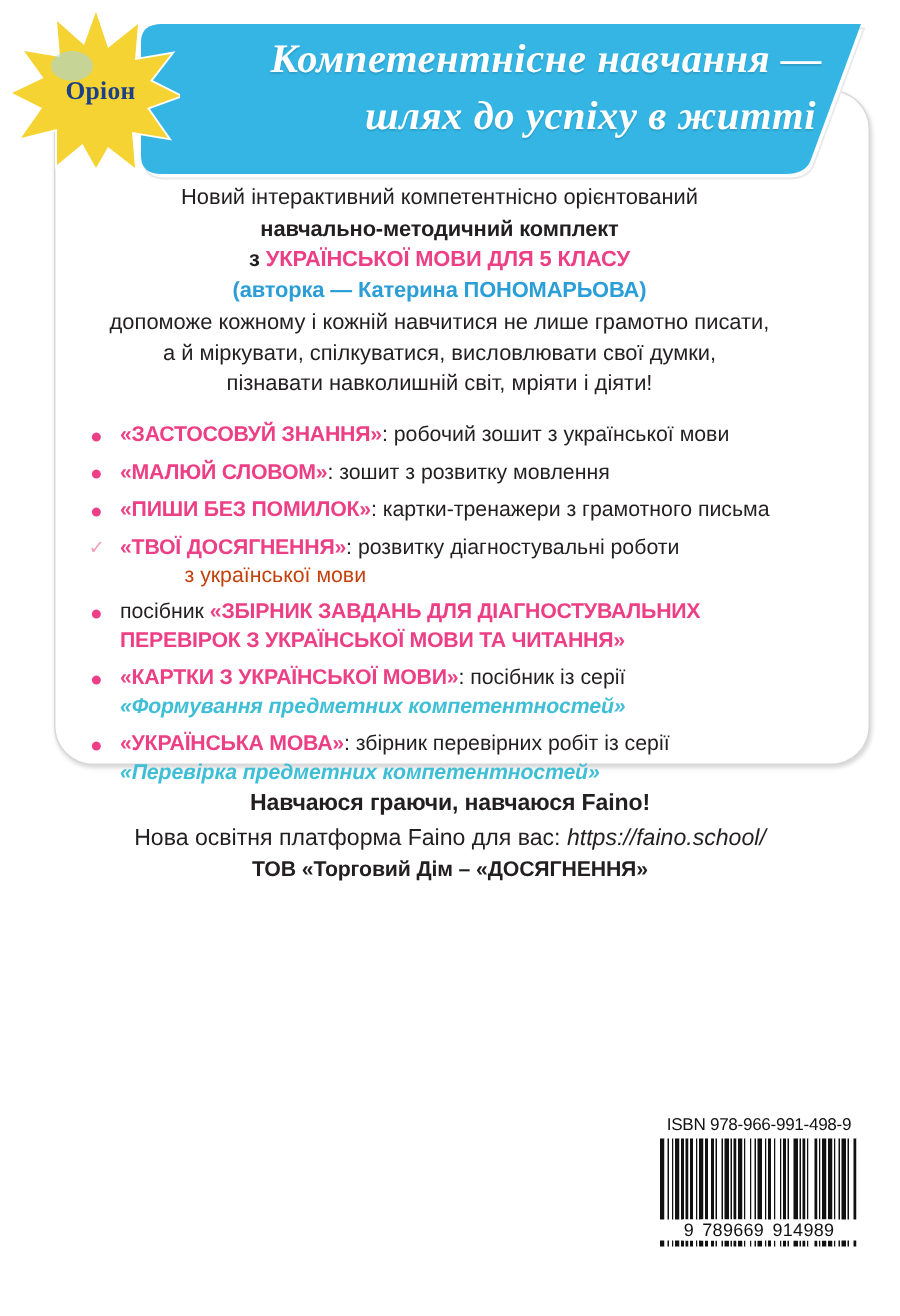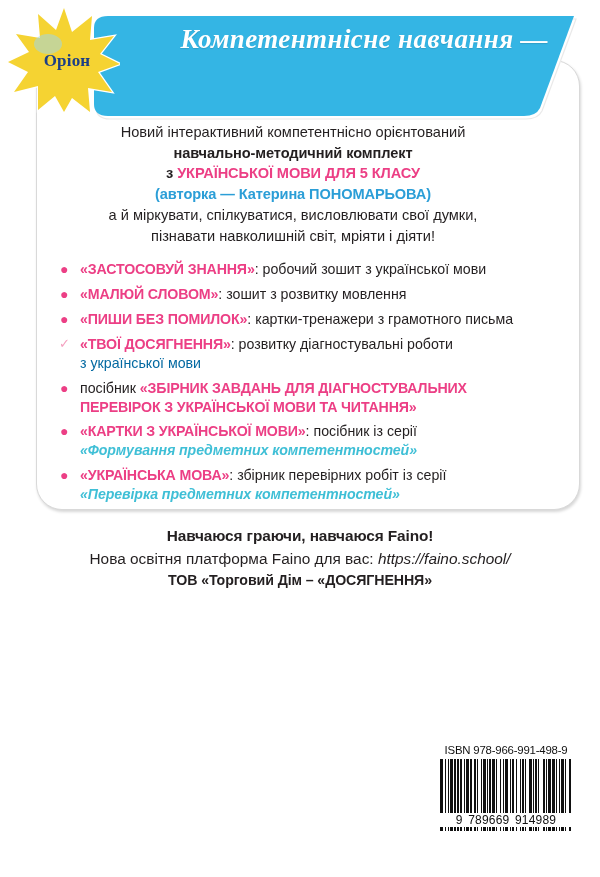--- a/index.html
+++ b/index.html
@@ -172,21 +172,21 @@
     letter-spacing: -0.15px;
   }
   .list-item .lead { color: #231f20; }
   .list-item .series {
     display: block;
     color: #3fbfd6;
     font-style: italic;
     font-weight: bold;
     letter-spacing: -0.1px;
   }
-  .list-item .cont { display: block; color: #0369a1; }
+  .list-item .cont { display: block; color: #c2410c; margin-left: 43px; }
 
   
   .bottom {
     position: absolute;
     left: 0;
     top: 524px;
     width: 600px;
     text-align: center;
     z-index: 4;
   }
@@ -269,39 +269,41 @@
 <div class="banner-wrap">
   <div class="banner-shape">
     <svg width="502" height="108" viewBox="0 0 502 108">
       <path d="M16,16 Q16,4 30,4 L496,4 L462,96 Q458,104 446,104 L30,104 Q16,104 16,92 Z" fill="#34B5E4" stroke="#ffffff" stroke-width="7"></path>
       <path d="M16,16 Q16,4 30,4 L496,4 L462,96 Q458,104 446,104 L30,104 Q16,104 16,92 Z" fill="none" stroke="#d7d7d7" stroke-width="1.2" opacity="0.55" transform="translate(2,3)"></path>
       <path d="M16,16 Q16,4 30,4 L496,4 L462,96 Q458,104 446,104 L30,104 Q16,104 16,92 Z" fill="#34B5E4"></path>
     </svg>
   </div>
   <div class="banner-text">
     <div class="banner-line l1">Компетентнісне навчання —</div>
+    <div class="banner-line l2">шлях до успіху в житті</div>
   </div>
 </div>
 
 <div class="logo">
   <svg width="112" height="108" viewBox="0 0 112 108">
     <polygon points="56,2 64,26 84,10 82,34 106,30 92,48 112,58 90,66 104,86 80,82 82,106 64,92 56,106 47,90 30,104 30,80 6,86 20,66 0,56 21,46 8,28 32,32 30,8 48,24" fill="#F5D332" stroke="#ffffff" stroke-width="2.5"></polygon>
     <polygon points="56,2 64,26 84,10 82,34 106,30 92,48 112,58 90,66 104,86 80,82 82,106 64,92 56,106 47,90 30,104 30,80 6,86 20,66 0,56 21,46 8,28 32,32 30,8 48,24" fill="#F5D332"></polygon>
     <ellipse cx="40" cy="38" rx="14" ry="10" fill="#9fd7e8" opacity="0.55"></ellipse>
   </svg>
   <div class="logo-label">Оріон</div>
 </div>
 
 <div class="card-body">
 
   <div class="intro">
     <span class="l-plain">Новий інтерактивний компетентнісно орієнтований</span>
     <span class="l-bold">навчально-методичний  комплект</span>
     <span class="l-subject"><span>з </span><span class="pink">УКРАЇНСЬКОЇ МОВИ ДЛЯ 5 КЛАСУ</span></span>
     <span class="l-author">(авторка — Катерина ПОНОМАРЬОВА)</span>
+    <span class="l-desc">допоможе кожному і кожній навчитися  не лише грамотно писати,</span>
     <span class="l-desc">а й міркувати, спілкуватися, висловлювати свої думки,</span>
     <span class="l-desc">пізнавати навколишній світ, мріяти і діяти!</span>
   </div>
 
   <ul class="list" id="product-list">
       <li class="list-item"><span class="marker">●</span><span class="title">«ЗАСТОСОВУЙ ЗНАННЯ»</span><span class="rest">: робочий зошит з української мови</span></li>
       <li class="list-item"><span class="marker">●</span><span class="title">«МАЛЮЙ СЛОВОМ»</span><span class="rest">: зошит з розвитку мовлення</span></li>
       <li class="list-item"><span class="marker">●</span><span class="title">«ПИШИ БЕЗ ПОМИЛОК»</span><span class="rest">: картки-тренажери з грамотного письма</span></li>
       <li class="list-item"><span class="marker check">✓</span><span class="title">«ТВОЇ ДОСЯГНЕННЯ»</span><span class="rest">: розвитку  діагностувальні роботи</span><span class="cont">з української мови</span></li>
       <li class="list-item"><span class="marker">●</span><span class="lead">посібник </span><span class="title">«ЗБІРНИК ЗАВДАНЬ ДЛЯ ДІАГНОСТУВАЛЬНИХ ПЕРЕВІРОК З УКРАЇНСЬКОЇ МОВИ ТА ЧИТАННЯ»</span></li>

